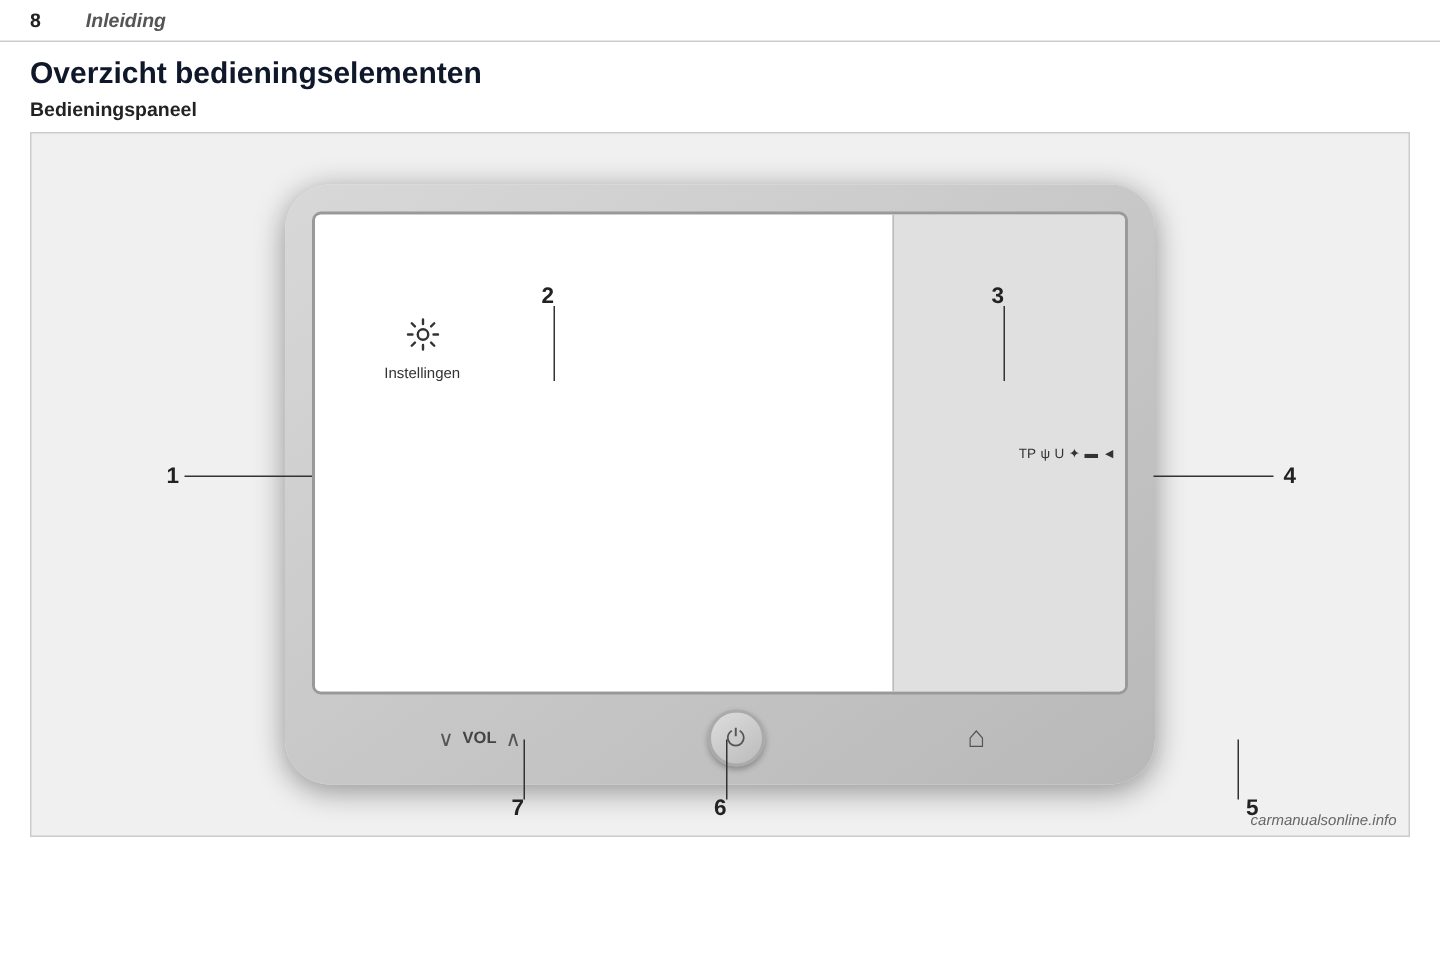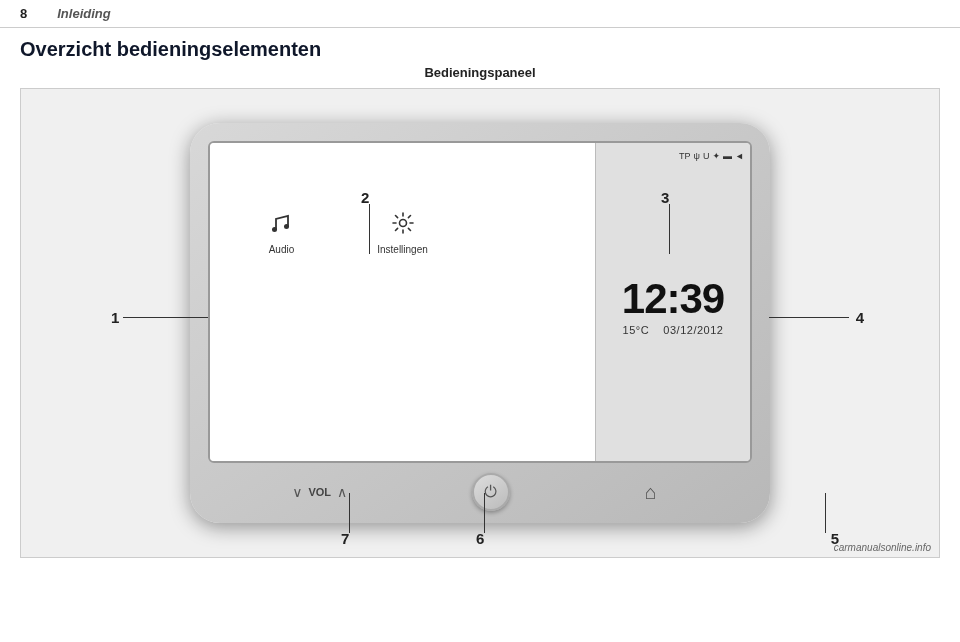--- a/index.html
+++ b/index.html
@@ -38,21 +38,20 @@
       padding: 10px 20px 2px 20px;
       font-size: 20px;
       font-weight: bold;
       color: #0f172a;
     }
     .section-subheading {
       padding: 2px 20px 8px 20px;
       font-size: 13px;
       font-weight: bold;
       color: #222;
-      text-align: center;
     }
 
     
     .diagram-container {
       position: relative;
       margin: 0 20px;
       background: #f0f0f0;
       border: 1px solid #ccc;
       height: 470px;
       display: flex;
@@ -270,30 +269,20 @@
 
 <div class="diagram-container">
 
   <div class="device-shell">
 
     <div class="screen">
 
       <div class="screen-left">
         <div class="menu-grid">
 
-          <div class="menu-item">
-            <div class="menu-icon">
-              <svg class="icon-svg" viewBox="0 0 28 28" fill="none" stroke="#333" stroke-width="1.8">
-                <path d="M8 20 L8 10 L20 7 L20 17" stroke-linecap="round"></path>
-                <circle cx="6.5" cy="20.5" r="2.5" fill="#333" stroke="none"></circle>
-                <circle cx="18.5" cy="17.5" r="2.5" fill="#333" stroke="none"></circle>
-              </svg>
-            </div>
-            <span class="menu-label">Audio</span>
-          </div>
 
 
 
 
           <div class="menu-item">
             <div class="menu-icon">
               <svg class="icon-svg" viewBox="0 0 28 28" fill="none" stroke="#333" stroke-width="1.6">
                 <circle cx="14" cy="14" r="3.5" stroke="#333"></circle>
                 <path d="M14 4 L14 7 M14 21 L14 24 M4 14 L7 14 M21 14 L24 14 M6.5 6.5 L8.6 8.6 M19.4 19.4 L21.5 21.5 M21.5 6.5 L19.4 8.6 M8.6 19.4 L6.5 21.5" stroke-linecap="round"></path>
               </svg>
@@ -306,28 +295,20 @@
 
       <div class="screen-right">
         <div class="status-bar">
           <span class="status-icon">TP</span>
           <span class="status-icon">ψ</span>
           <span class="status-icon">U</span>
           <span class="status-icon">✦</span>
           <span class="status-icon">▬</span>
           <span class="status-icon">◄</span>
         </div>
-        <div class="clock-area">
-          <div class="clock-time">12:39</div>
-          <div class="clock-date-temp">
-            <span>15°C</span>
-            &nbsp;&nbsp;
-            <span>03/12/2012</span>
-          </div>
-        </div>
       </div>
 
     </div>
 
     <div class="device-controls">
       <div class="vol-control">
         <button class="vol-btn">∨</button>
         <span class="vol-label">VOL</span>
         <button class="vol-btn">∧</button>
       </div>

